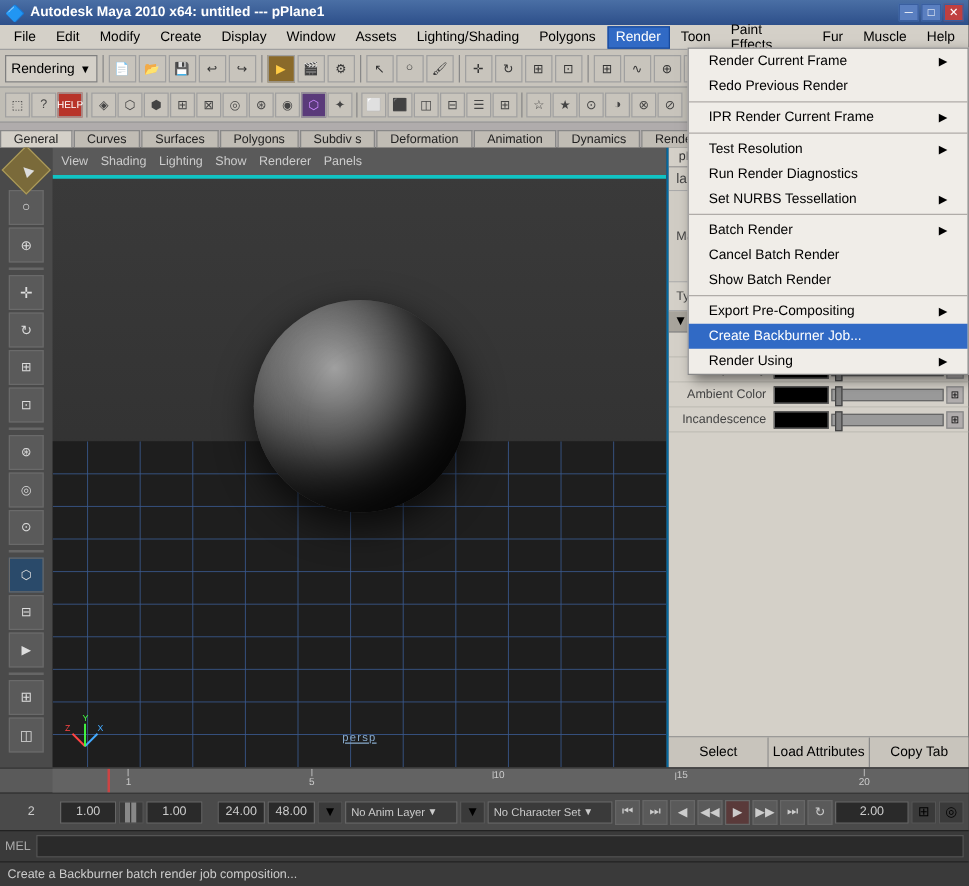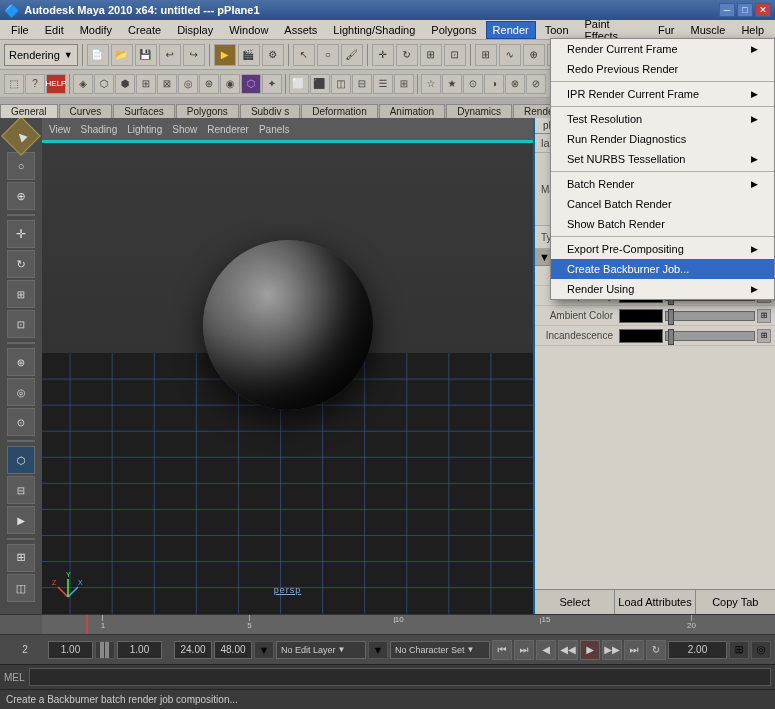--- a/index.html
+++ b/index.html
@@ -548,21 +548,21 @@
     </div>
     <input class="ctrl-input" value="1.00" style="">
 
     <div style="width:8px;"></div>
 
     <input class="ctrl-input" style="width: 38px;" value="24.00">
     <input class="ctrl-input" style="width: 38px;" value="48.00">
     <div style="width:20px; height:18px; background:#3a3a3a; border:1px solid #555; display:flex; align-items:center; justify-content:center; cursor:pointer;">▼</div>
 
     <div class="ctrl-dropdown" style="width:90px;">
-      <span>No Edit Layer</span>
+      <span>No Anim Layer</span>
       <span style="font-size:8px; margin-left:2px;">▼</span>
     </div>
 
     <div style="width:20px; height:18px; background:#3a3a3a; border:1px solid #555; display:flex; align-items:center; justify-content:center; cursor:pointer;">▼</div>
 
     <div class="ctrl-dropdown" style="width:100px;">
       <span>No Character Set</span>
       <span style="font-size:8px; margin-left:2px;">▼</span>
     </div>
 

